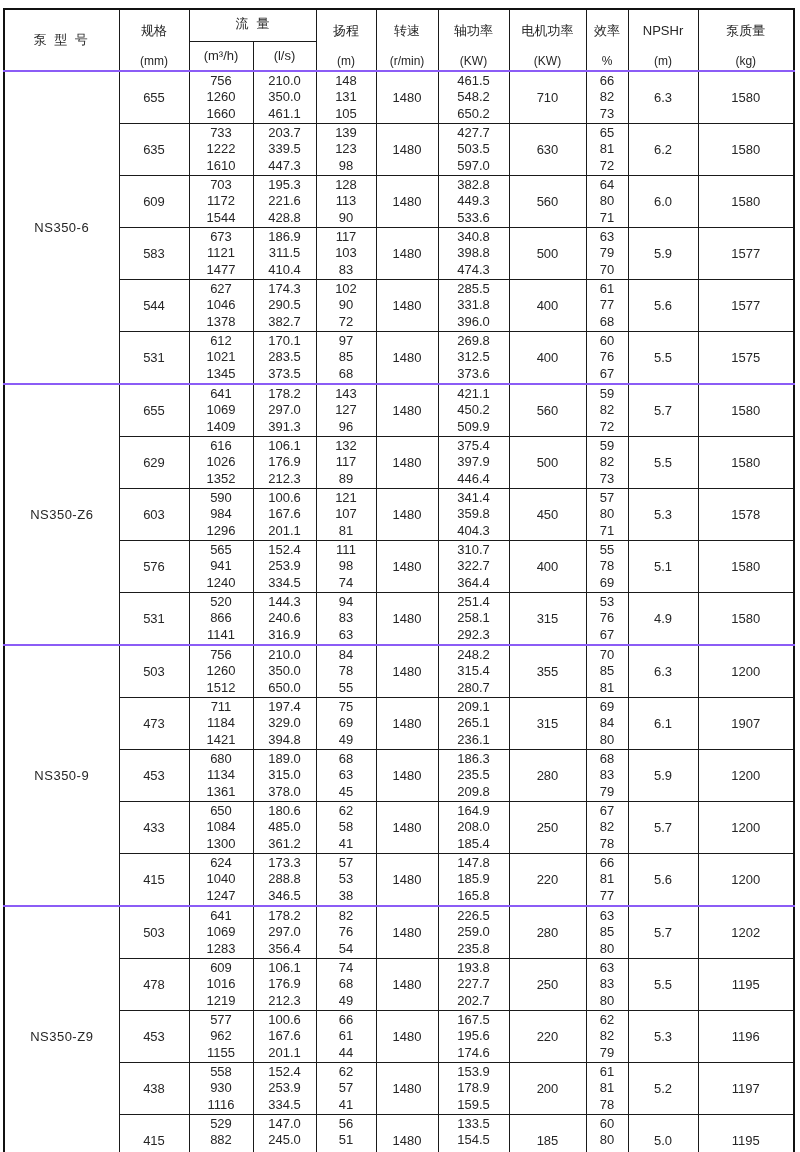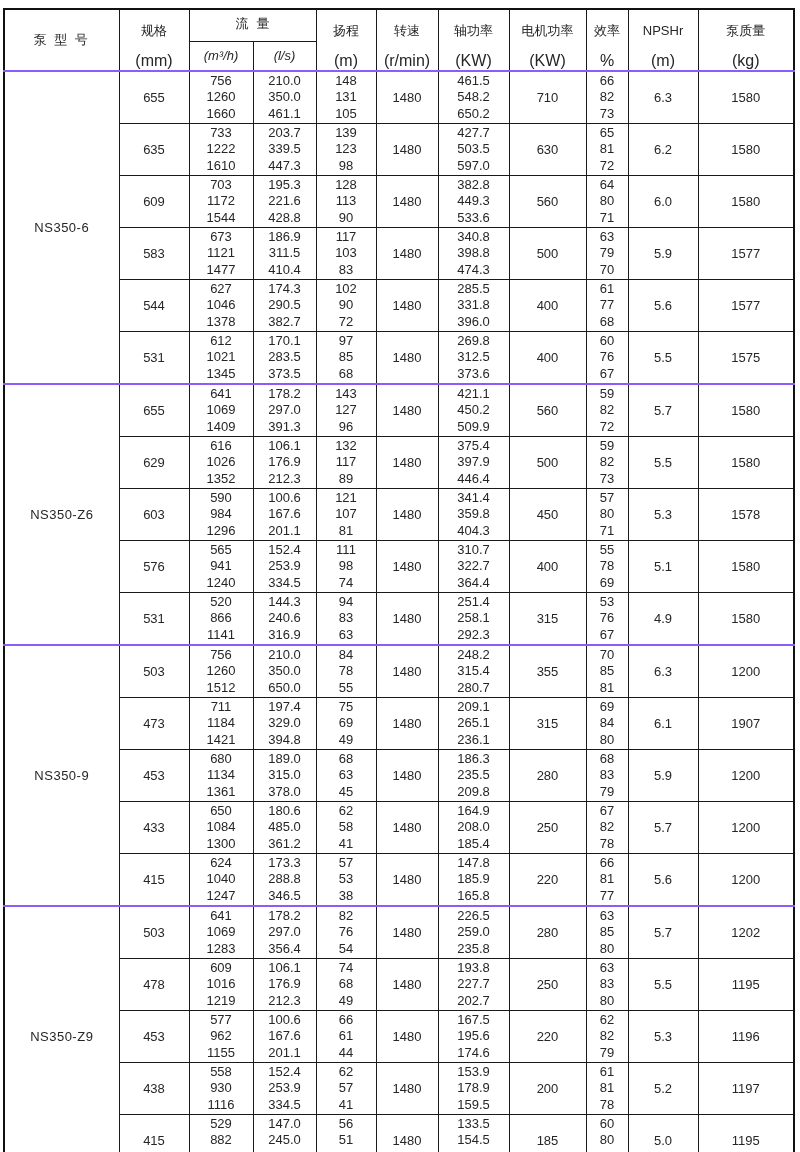--- a/index.html
+++ b/index.html
@@ -36,22 +36,22 @@
   
   table.spec-table {
     border: 2px solid #111111;
   }
   thead th {
     font-size: 14px;
     font-weight: normal;
     color: #1f1f1f;
   }
   thead .h-top { height: 27px; font-family: Liberation Mono, monospace; }
-  thead .h-bot { height: 25px; font-style: italic; }
-  thead th .unit { font-size: 16px; }
+  thead .h-bot { height: 25px; }
+  thead th .unit { font-size: 12px; }
   thead th.two-line div { line-height: 18px; margin-top: 12px; }
   th.model-header { letter-spacing: 2px; }
   tbody td { height: 51px; }
   tbody td .val-line { line-height: 16.4px; }
   td.model-cell {
     font-size: 14px;
     letter-spacing: 0.5px;
   }
   
   tr.group-start td { border-top: 2px solid #8b5cf6; }

